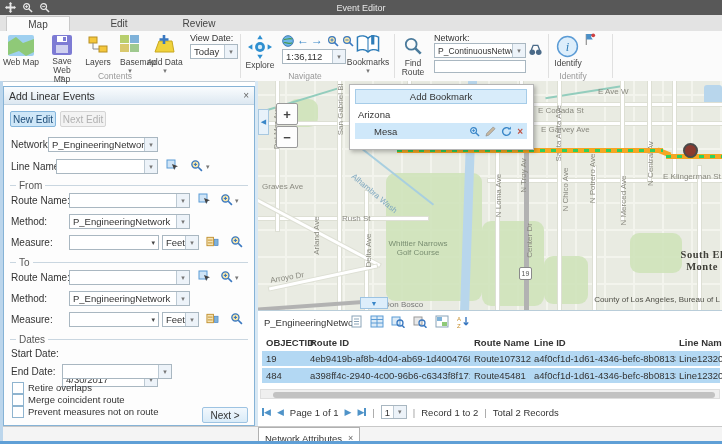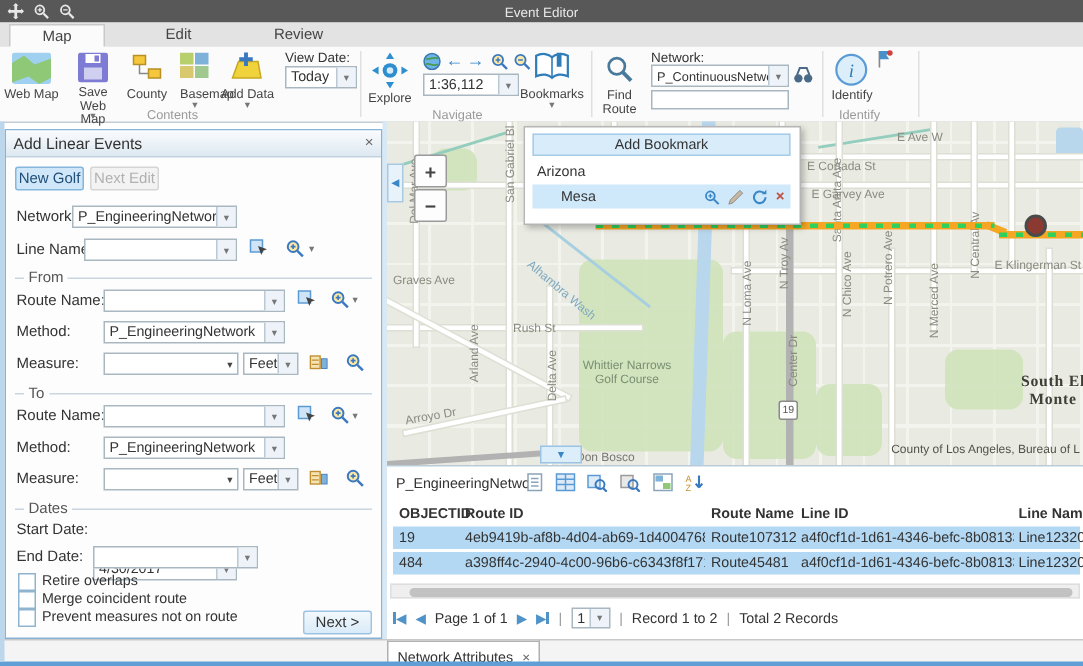--- a/index.html
+++ b/index.html
@@ -130,21 +130,21 @@
       </span>
     <div class="rbtn-label" style="left:44px;top:26px;width:36px;">Save Web Map</div>
     <div class="rbtn-label caret-sm" style="left:44px;top:44px;width:36px;">▾</div>
     <span class="abs ic" style="left:88px;top:5px;">
         <svg width="20" height="18" viewBox="0 0 20 18">
           <rect x="1" y="1" width="8" height="6" fill="#f4c73c" stroke="#b89023"></rect>
           <path d="M5 7v6h6" stroke="#888" fill="none"></path>
           <rect x="11" y="10" width="8" height="6" fill="#f4c73c" stroke="#b89023"></rect>
         </svg>
       </span>
-    <div class="rbtn-label" style="left:82px;top:27px;width:32px;">County</div>
+    <div class="rbtn-label" style="left:82px;top:27px;width:32px;">Layers</div>
     <span class="abs ic" style="left:120px;top:4px;">
         <svg width="20" height="19" viewBox="0 0 20 19">
           <rect x="0" y="0" width="9" height="8" fill="#b8cf6e"></rect>
           <rect x="10" y="0" width="9" height="8" fill="#7fb2d9"></rect>
           <rect x="0" y="9" width="9" height="8" fill="#d9c96e"></rect>
           <rect x="10" y="9" width="9" height="8" fill="#9fc98f"></rect>
         </svg>
       </span>
     <div class="rbtn-label" style="left:112px;top:27px;width:52px;">Basemap</div>
     <div class="rbtn-label caret-sm" style="left:112px;top:37px;width:36px;">▾</div>
@@ -355,21 +355,21 @@
         </span>
       <span style="color:#c05040;font-size:10px;font-weight:bold;margin-right:4px;">×</span>
     </div>
   </div>
 
   <div class="abs lpanel">
     <div class="lp-head">
       <span style="flex:1;">Add Linear Events</span>
       <span style="color:#666;font-size:10px;">×</span>
     </div>
-    <div class="pbtn on" style="left:6px;top:24px;width:46px;">New Golf</div>
+    <div class="pbtn on" style="left:6px;top:24px;width:46px;">New Edit</div>
     <div class="pbtn off" style="left:56px;top:24px;width:46px;">Next Edit</div>
 
     <div class="flabel" style="left:7px;top:52px;">Network:</div>
     <div class="sel abs" style="left:44px;top:50px;width:110px;">
       <span class="sv">P_EngineeringNetwork</span>
         <span class="crt">▾</span>
     </div>
 
     <div class="flabel" style="left:7px;top:74px;">Line Name:</div>
     <div class="sel abs" style="left:52px;top:72px;width:102px;">

